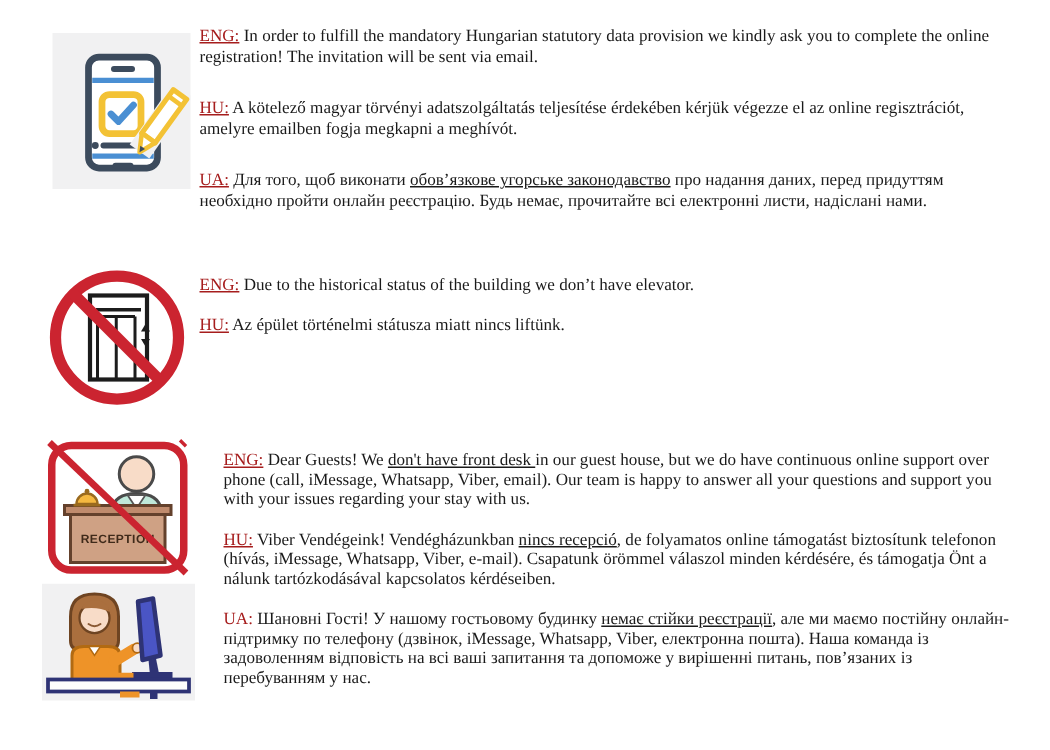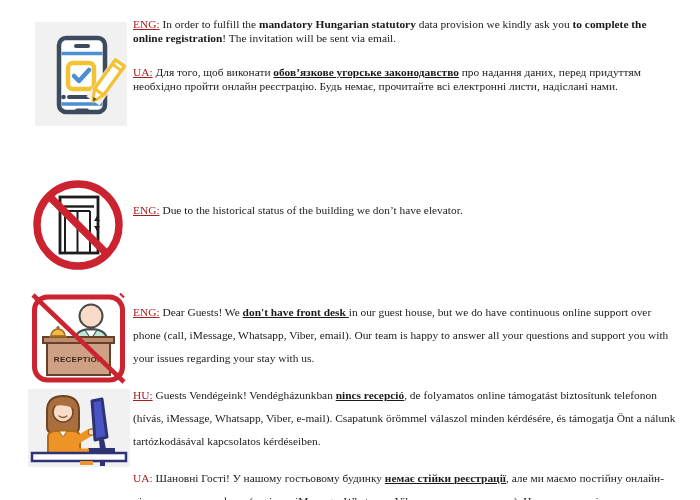--- a/index.html
+++ b/index.html
@@ -8,26 +8,26 @@
     overflow:hidden; font-family:"Liberation Serif","DejaVu Serif",serif;
     color:#1a1a1a;
   }
   .icon-box { position:absolute; }
   .icon-box svg { display:block; width:100%; height:100%; }
   .text-col { position:absolute; width:545px; left:133px; }
   .text-col p { margin:0; font-size:11.4px; }
   .s1 { top:17px; }
   .s1 p { line-height:14px; margin-bottom:20px; }
   .s2 { top:183px; }
-  .s2 p { line-height:14px; margin-bottom:13px;margin-top:20px; }
+  .s2 p { line-height:14px; margin-bottom:13px; }
   .s3 { top:301px; }
-  .s3 p { line-height:23px; margin-bottom:14px; }
+  .s3 p { line-height:13px; margin-bottom:14px;margin-left:16px; }
   .lang-label { color:var(--label_red,#a61d1d); font-weight:normal; }
   .u { text-decoration:underline; }
-  .b { font-weight:bold;text-align:right; }
+  .b { font-weight:normal;text-align:right; }
 </style>
 </head>
 <body>
 
 <div class="page">
 
   <div class="icon-box" style="left:35px;top:22px;width:92px;height:104px;background:#f1f1f2;">
     <svg viewBox="0 0 92 104" xmlns="http://www.w3.org/2000/svg">
       <g>
         <rect x="24" y="16" width="46" height="74" rx="7" fill="#ffffff" stroke="#3c4b5d" stroke-width="4.5"></rect>
@@ -45,20 +45,21 @@
         <path d="M80.5 37.8 L89.5 44.2 L68.5 73.2 L59.5 66.8 Z" fill="#ffffff" stroke="#f3c235" stroke-width="3.4" stroke-linejoin="round"></path>
         <path d="M68.5 73.2 L59.5 66.8 L58 79.5 Z" fill="#ffffff" stroke="#f3c235" stroke-width="3" stroke-linejoin="round"></path>
         <path d="M61.7 77.3 L58 79.5 L58.5 75.1 Z" fill="#3c4b5d"></path>
         <line x1="77.4" y1="42.1" x2="86.3" y2="48.6" stroke="#f3c235" stroke-width="3"></line>
       </g>
     </svg>
   </div>
 
   <div class="text-col s1">
     <p><span class="lang-label u">ENG:</span> <span>In order to fulfill the </span><span class="b">mandatory Hungarian statutory</span><span> data provision we kindly ask you </span><span class="b">to complete the online registration</span><span>! The invitation will be sent via email.</span></p>
+    <p><span class="lang-label u">HU:</span> <span>A </span><span class="b">kötelező magyar törvényi adatszolgáltatás</span><span> teljesítése érdekében kérjük végezze el az </span><span class="b">online regisztrációt</span><span>, amelyre emailben fogja megkapni a meghívót.</span></p>
     <p><span class="lang-label u">UA:</span> <span>Для того, щоб виконати </span><span class="b u">обов’язкове угорське законодавство</span><span> про надання даних, перед придуттям необхідно пройти онлайн реєстрацію. Будь немає, прочитайте всі електронні листи, надіслані нами.</span></p>
   </div>
 
   <div class="icon-box" style="left:30px;top:177px;width:96px;height:96px;">
     <svg viewBox="0 0 96 96" xmlns="http://www.w3.org/2000/svg">
       <g>
         <rect x="30" y="20" width="38" height="56" fill="#ffffff" stroke="#1c1c1c" stroke-width="2.8"></rect>
         <line x1="34" y1="29.5" x2="64" y2="29.5" stroke="#1c1c1c" stroke-width="2.4"></line>
         <line x1="35" y1="34" x2="60" y2="34" stroke="#1c1c1c" stroke-width="2"></line>
         <line x1="35" y1="34" x2="35" y2="76" stroke="#1c1c1c" stroke-width="2"></line>
@@ -69,20 +70,21 @@
       </g>
       <g>
         <circle cx="48" cy="48" r="41" fill="none" stroke="#cb2430" stroke-width="7.5"></circle>
         <line x1="19.5" y1="19.5" x2="76.5" y2="76.5" stroke="#cb2430" stroke-width="7.5"></line>
       </g>
     </svg>
   </div>
 
   <div class="text-col s2">
     <p><span class="lang-label u">ENG:</span> <span>Due to the historical status of the building we don’t have elevator.</span></p>
+    <p><span class="lang-label u">HU:</span> <span>Az épület történelmi státusza miatt nincs liftünk.</span></p>
   </div>
 
   <div class="icon-box" style="left:30px;top:292px;width:97px;height:93px;">
     <svg viewBox="0 0 97 93" xmlns="http://www.w3.org/2000/svg">
       <g>
         <circle cx="61" cy="24" r="11.5" fill="#f8dcc8" stroke="#4a4a4a" stroke-width="2"></circle>
         <path d="M44 52 Q44 37 61 37 Q78 37 78 52 L78 53 L44 53 Z" fill="#bfe8d9" stroke="#4a4a4a" stroke-width="2"></path>
         <path d="M55 38 L61 47 L67 38 Z" fill="#ffffff" stroke="#555555" stroke-width="1.2"></path>
       </g>
       <g>
@@ -125,17 +127,17 @@
       <g>
         <rect x="4" y="64" width="94" height="8" fill="#fdfdfd" stroke="#2e3375" stroke-width="2.5"></rect>
         <rect x="72" y="72" width="5" height="5" fill="#2e3375"></rect>
         <rect x="52" y="72" width="13" height="4" fill="#ee9328"></rect>
       </g>
     </svg>
   </div>
 
   <div class="text-col s3">
     <p><span class="lang-label u">ENG:</span> <span>Dear Guests! We </span><span class="b u">don't have front desk </span><span>in our guest house, but we do have continuous online support over phone (call, iMessage, Whatsapp, Viber, email). Our team is happy to answer all your questions and support you with your issues regarding your stay with us.</span></p>
-    <p><span class="lang-label u">HU:</span> <span>Guests Vendégeink! Vendégházunkban </span><span class="b u">nincs recepció</span><span>, de folyamatos online támogatást biztosítunk telefonon (hívás, iMessage, Whatsapp, Viber, e-mail). Csapatunk örömmel válaszol minden kérdésére, és támogatja Önt a nálunk tartózkodásával kapcsolatos kérdéseiben.</span></p>
+    <p><span class="lang-label u">HU:</span> <span>Viber Vendégeink! Vendégházunkban </span><span class="b u">nincs recepció</span><span>, de folyamatos online támogatást biztosítunk telefonon (hívás, iMessage, Whatsapp, Viber, e-mail). Csapatunk örömmel válaszol minden kérdésére, és támogatja Önt a nálunk tartózkodásával kapcsolatos kérdéseiben.</span></p>
     <p><span class="lang-label">UA:</span> <span>Шановні Гості! У нашому гостьовому будинку </span><span class="b u">немає стійки реєстрації</span><span>, але ми маємо постійну онлайн-підтримку по телефону (дзвінок, iMessage, Whatsapp, Viber, електронна пошта). Наша команда із задоволенням відповість на всі ваші запитання та допоможе у вирішенні питань, пов’язаних із перебуванням у нас.</span></p>
   </div>
 
 </div>
 
 </body></html>

